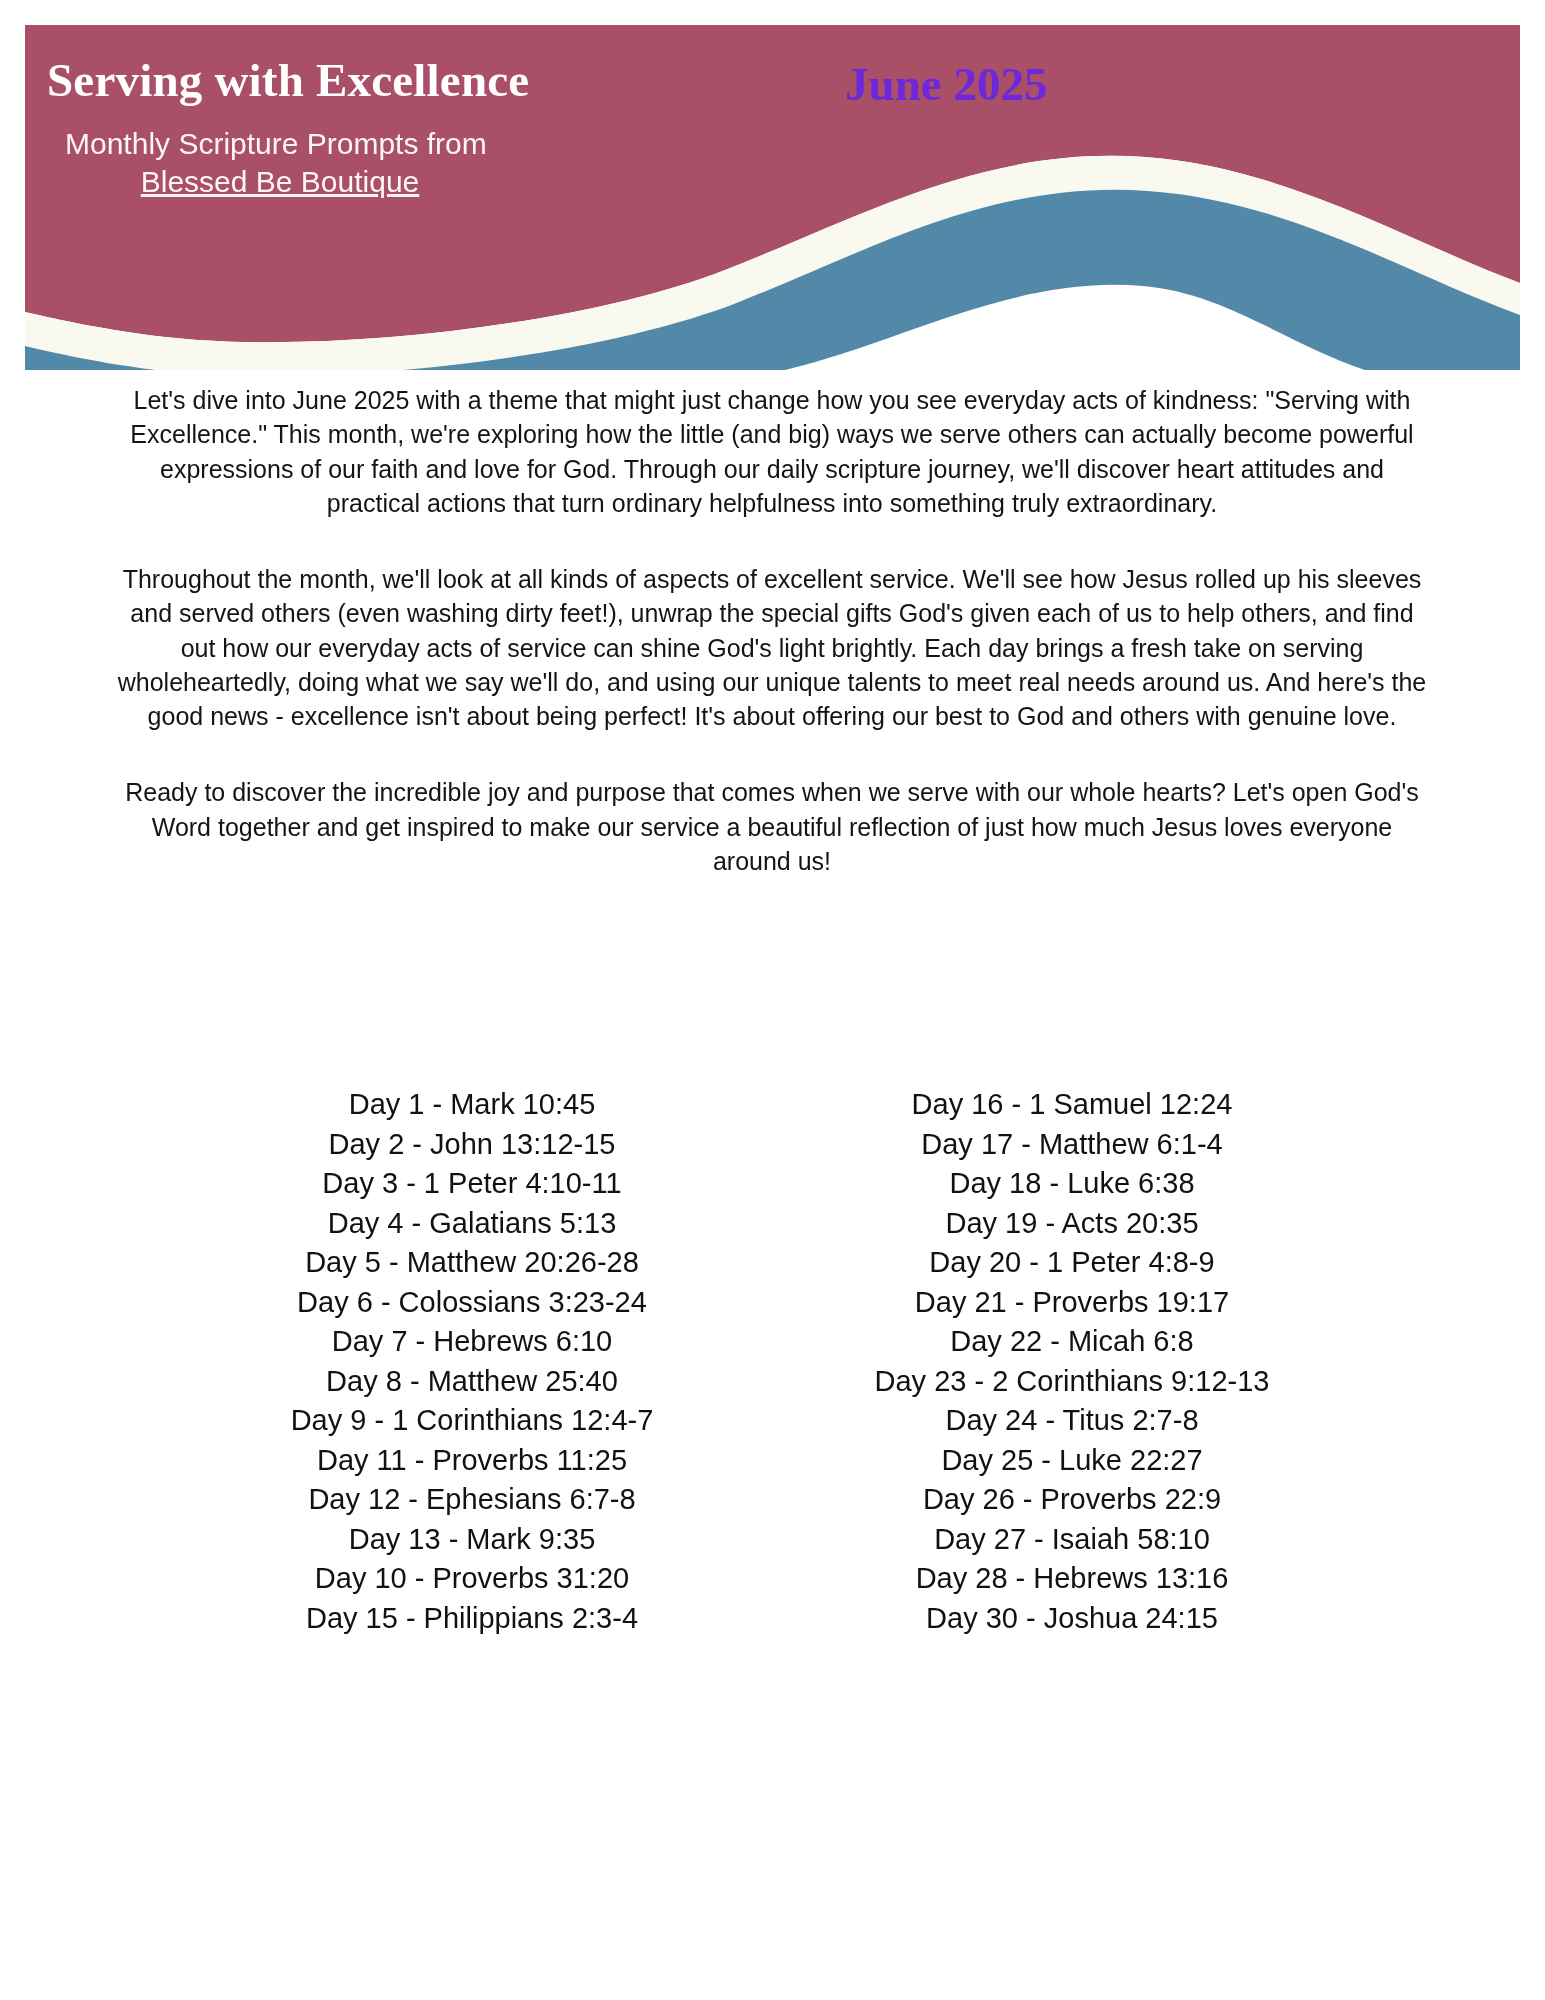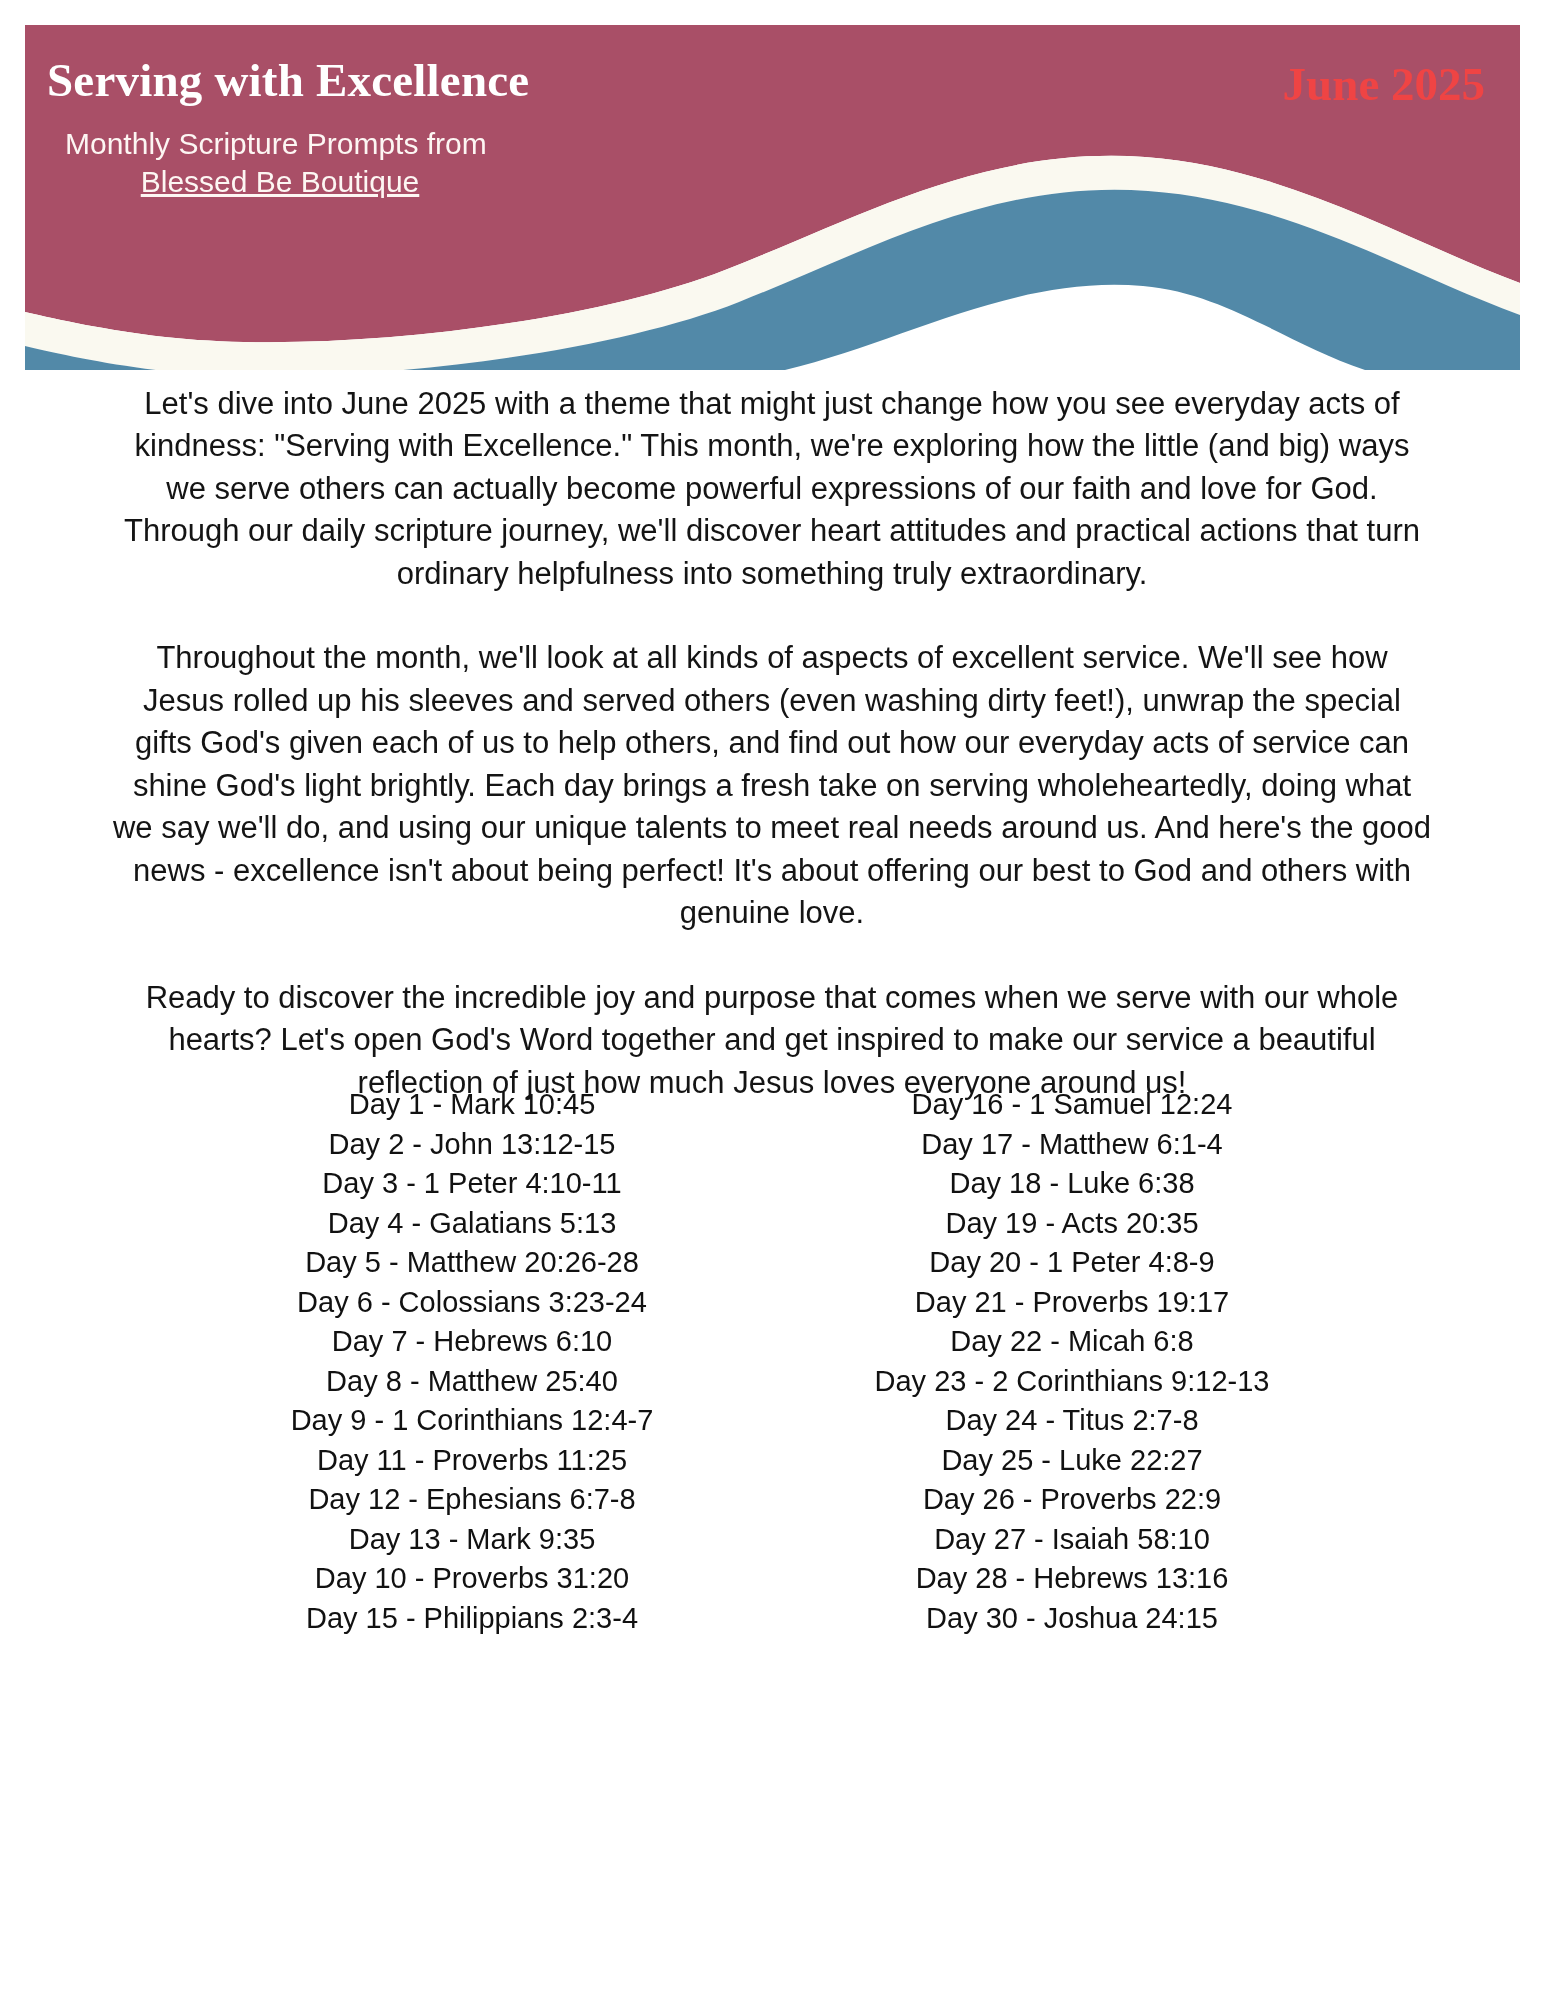--- a/index.html
+++ b/index.html
@@ -51,26 +51,26 @@
     line-height: 1.1;
     color: #ffffff;
     letter-spacing: 0.2px;
     white-space: nowrap;
   }
   #issue-date {
     position: absolute;
     left: 820px;
     top: 34px;
     width: 640px;
-    text-align: right;
+    text-align: left;
     font-family: "Liberation Serif", serif;
     font-weight: bold;
     font-size: 47px;
     line-height: 1.1;
-    color: #ef4444;
+    color: #6d28d9;
     white-space: nowrap;
   }
   #subtitle {
     position: absolute;
     left: 40px;
     top: 100px;
     width: 430px;
     text-align: center;
     font-family: "Liberation Sans", sans-serif;
     font-weight: 300;
@@ -85,21 +85,21 @@
   
   #intro {
     position: absolute;
     left: 112px;
     top: 383px;
     width: 1320px;
   }
   .para {
     margin: 0 0 42px 0;
     font-family: "Liberation Sans", sans-serif;
-    font-size: 31px;
+    font-size: 25px;
     line-height: 1.37;
     text-align: center;
     color: #141414;
     font-stretch: condensed;
   }
   .para:last-child { margin-bottom: 0; }
 
   
   #scripture-list {
     position: absolute;

